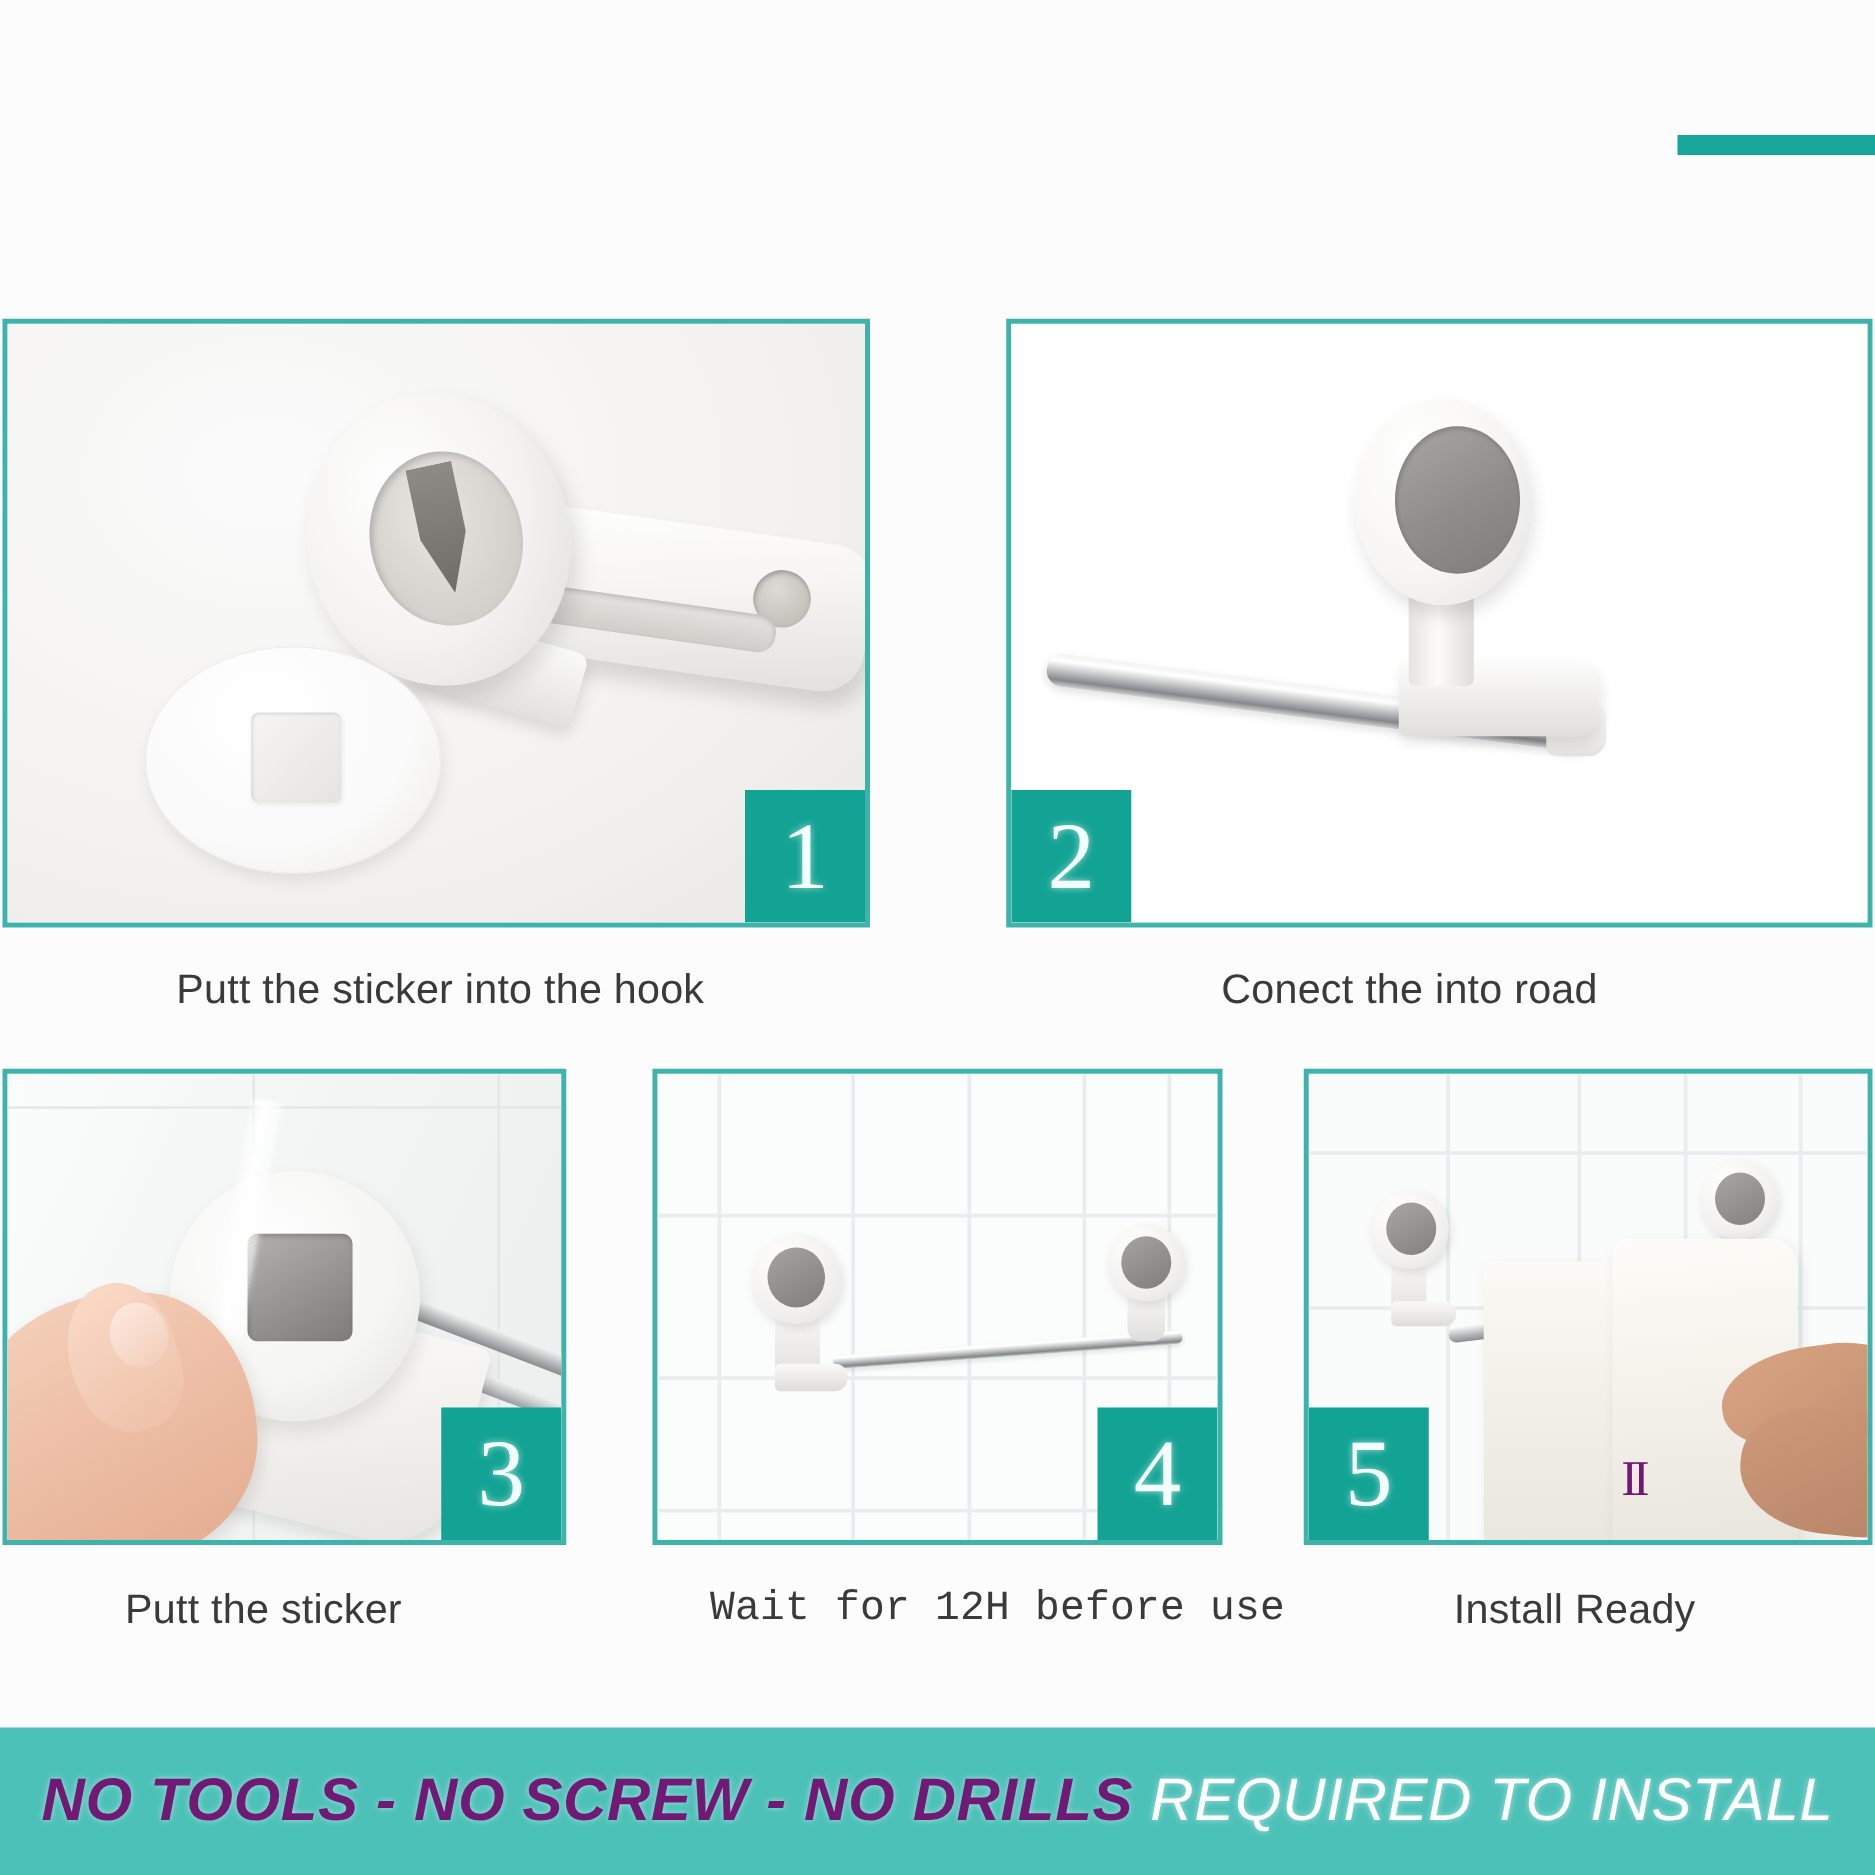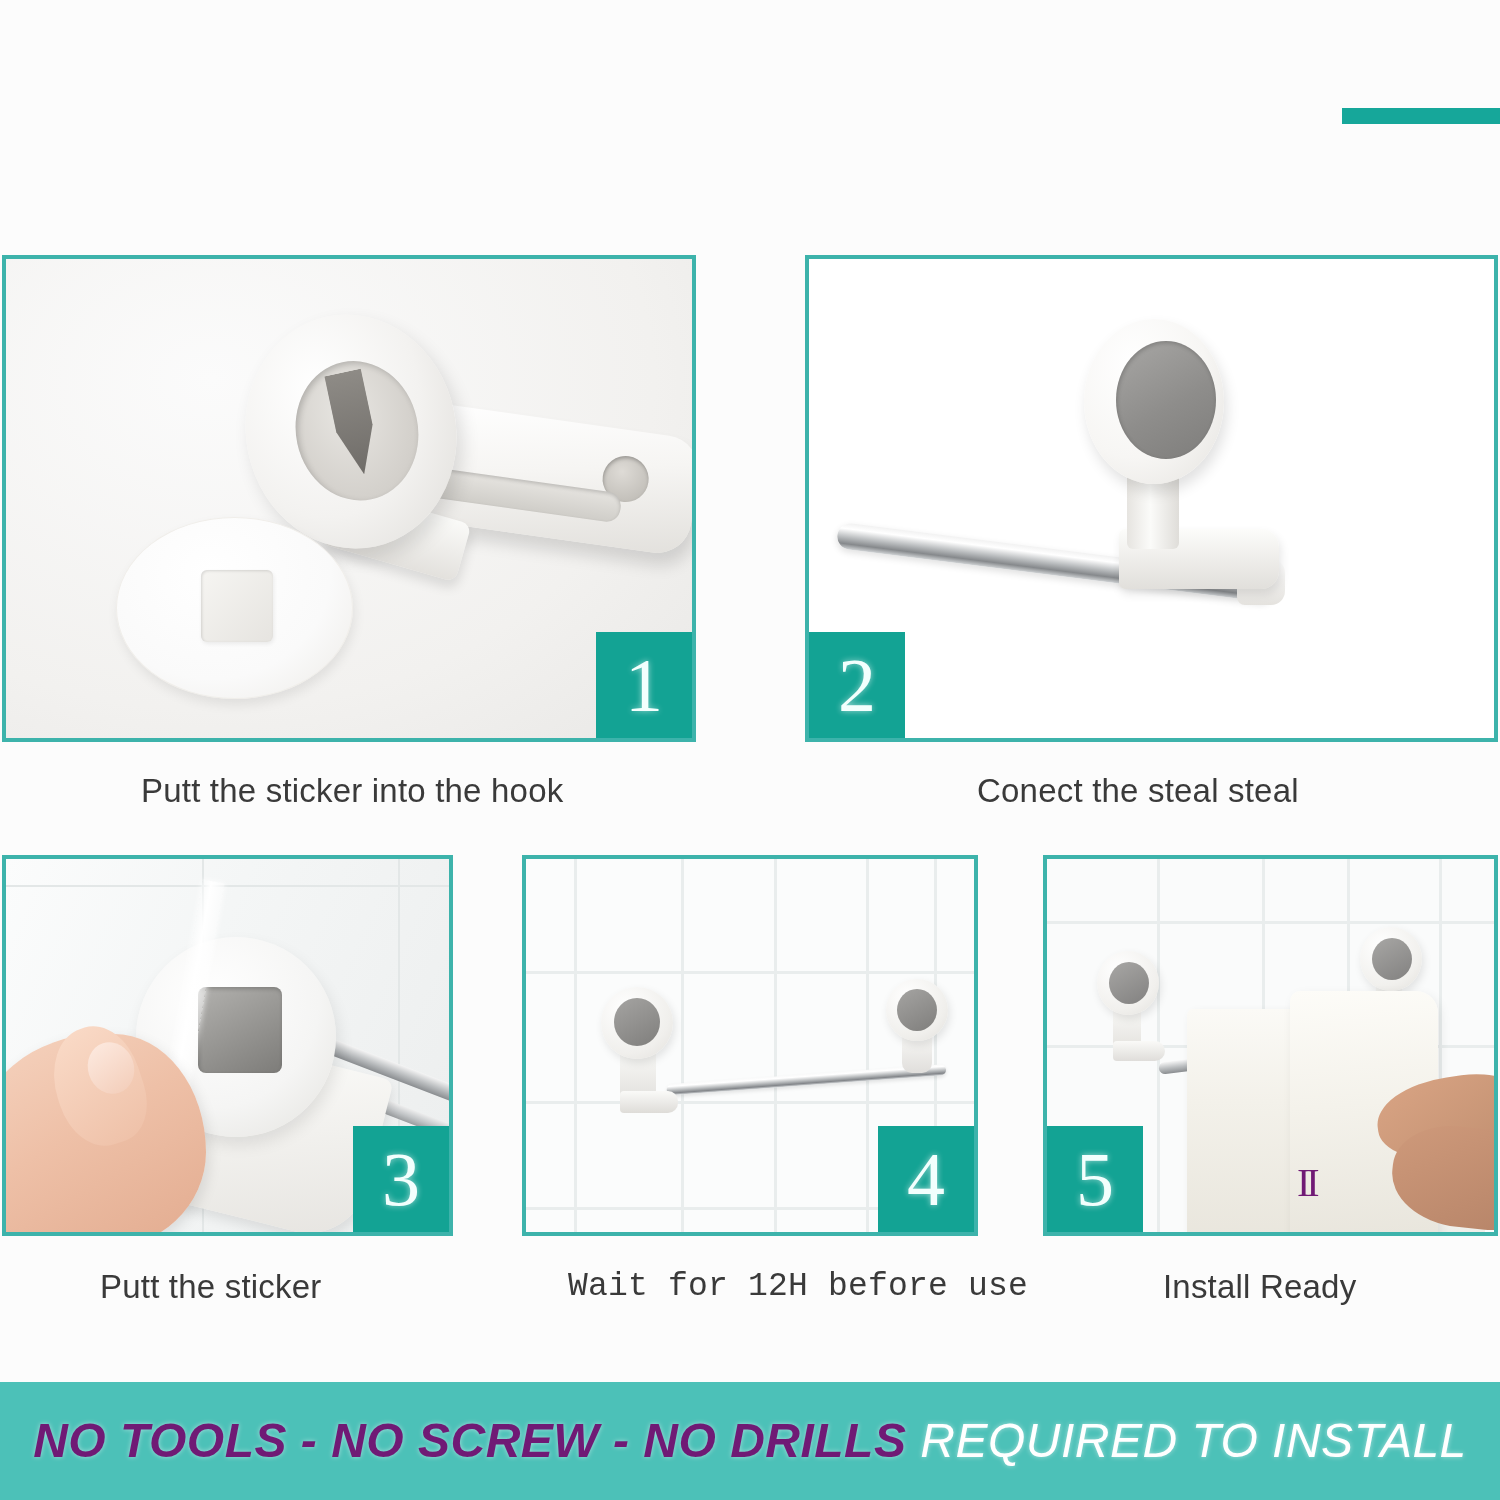--- a/index.html
+++ b/index.html
@@ -462,21 +462,21 @@
     <div class="p2-elbow"></div>
     <div class="p2-neck"></div>
     <div class="p2-cup">
       <div class="p2-cup-face"></div>
     </div>
   </div>
   <div class="badge bl">
     <span class="badge-num">2</span>
   </div>
 </div>
-<div class="caption" style="left:977px; top:772px;">Conect the steal steal</div>
+<div class="caption" style="left:977px; top:772px;">Conect the into road</div>
 
 <div class="panel" style="left:2px; top:855px; width:451px; height:381px;">
   <div class="photo">
     <div class="p3-bg"></div>
     <div class="p3-tile-v" style="left:196px;"></div>
     <div class="p3-tile-v" style="left:392px;"></div>
     <div class="p3-tile-h" style="top:26px;"></div>
     <div class="p3-rod"></div>
     <div class="p3-rod2"></div>
     <div class="p3-body"></div>

